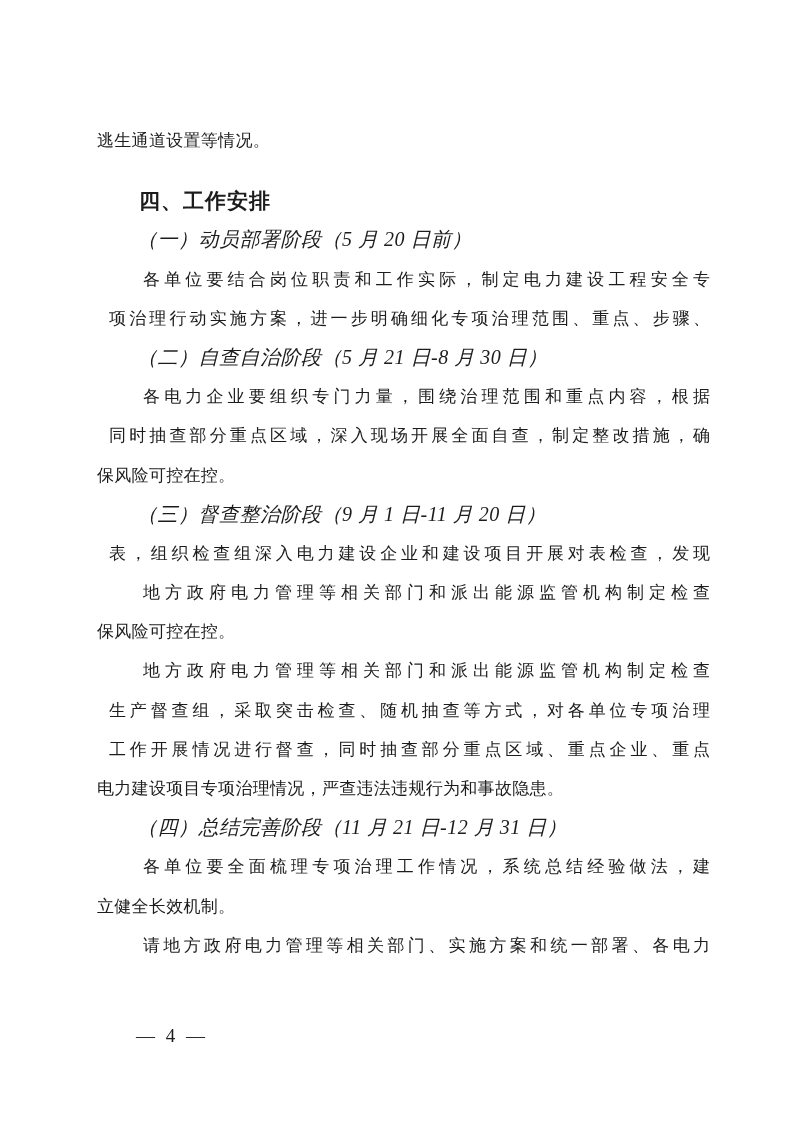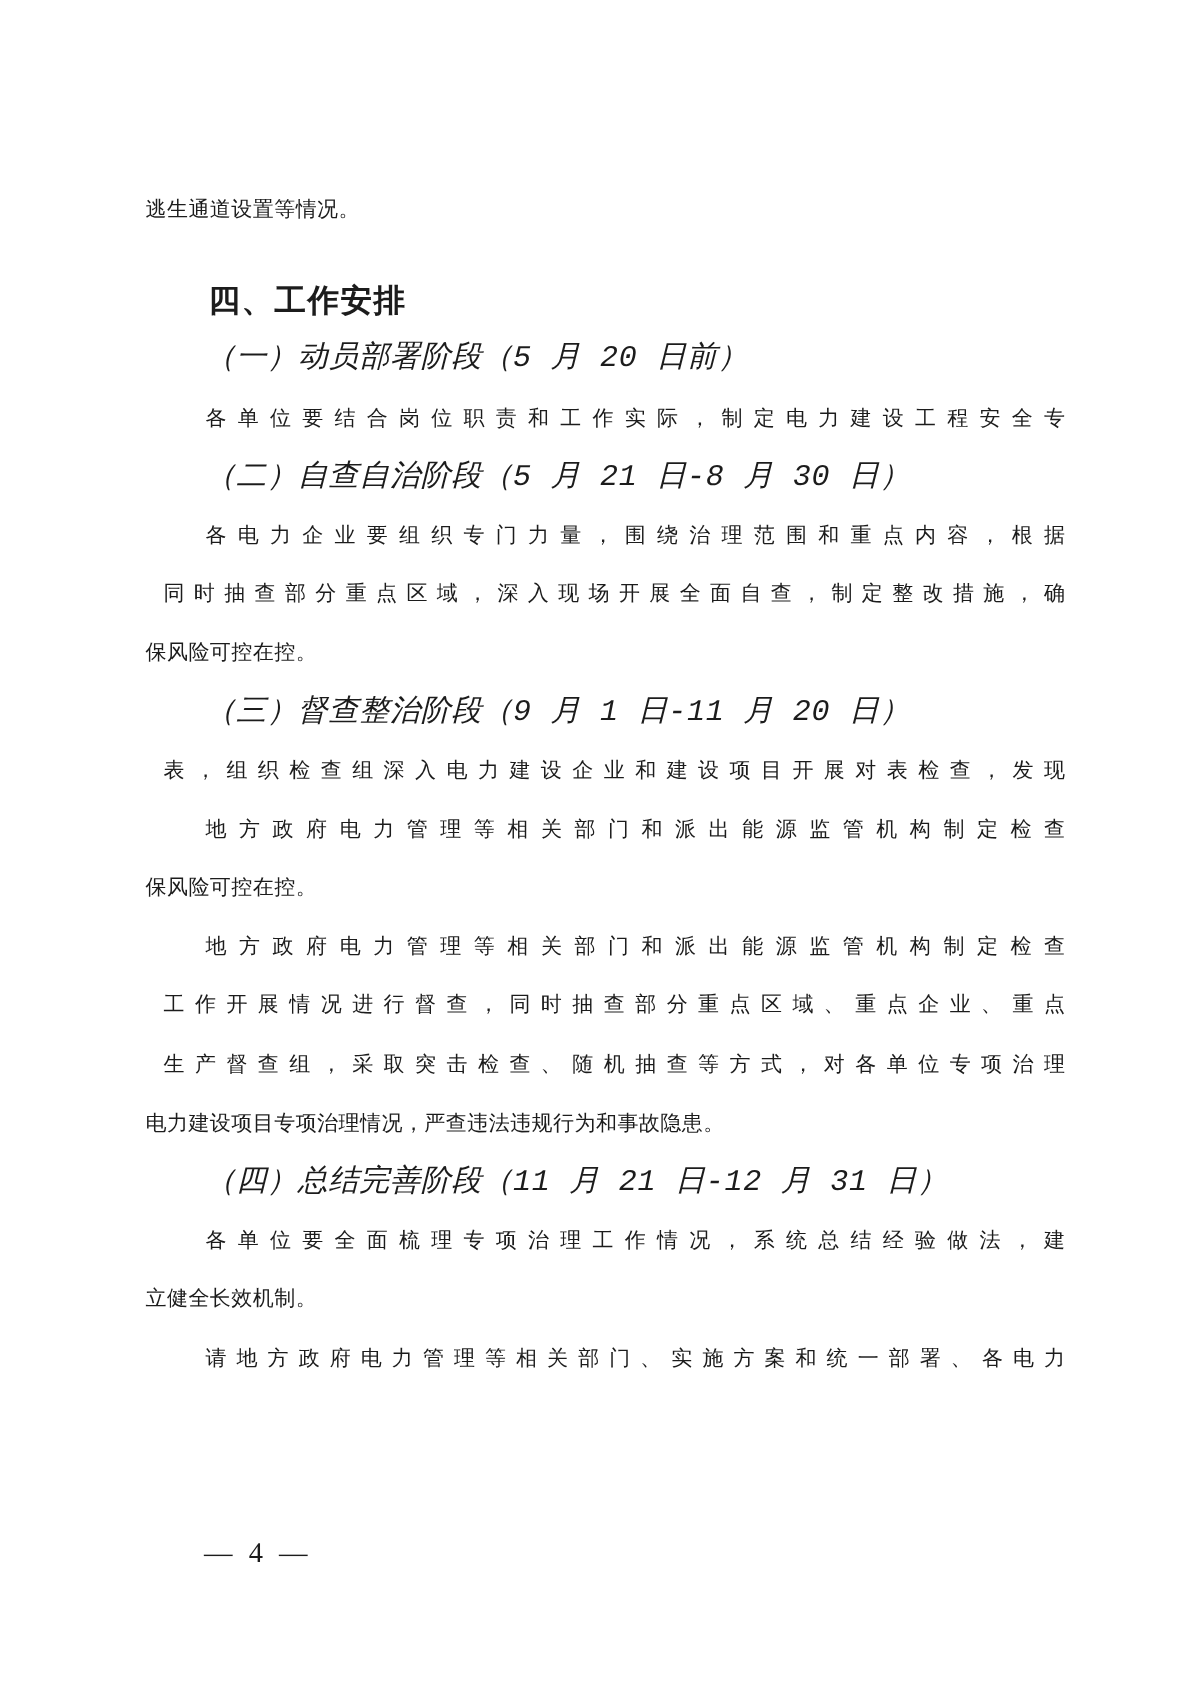--- a/index.html
+++ b/index.html
@@ -18,21 +18,21 @@
   }
   .content {
     position: absolute;
     left: 97px;
     top: 121px;
     width: 613px;
   }
   .line {
     height: 39.2px;
     line-height: 39.2px;
-    font-size: 14px;
+    font-size: 17px;
     letter-spacing: 0.3px;
     white-space: nowrap;
     text-align: left;
   }
   
   .fill {
     white-space: normal;
     text-align: justify;
     text-align-last: justify;
     text-justify: inter-character;
@@ -46,52 +46,52 @@
     font-family: "Liberation Sans", "DejaVu Sans", sans-serif;
     font-weight: 700;
     font-size: 21px;
     letter-spacing: 1px;
     margin-top: 21px;
   }
   .h-kai {
     font-style: italic;
     font-size: 20px;
     letter-spacing: 0.5px;
-    font-family: Liberation Mono, monospace;
   }
   .page-number {
     position: absolute;
     left: 136px;
     top: 1022px;
     font-size: 19px;
     letter-spacing: 3px;
     line-height: 28px;
     color: #1c1c1c;
   }
 </style>
 </head>
 <body>
 
 <div class="page">
   <div class="content">
     <div class="line">逃生通道设置等情况。</div>
     <div class="line h-hei indent">四、工作安排</div>
     <div class="line h-kai indent">（一）动员部署阶段（5 月 20 日前）</div>
     <div class="line indent fill">各单位要结合岗位职责和工作实际，制定电力建设工程安全专</div>
+    <div class="line fill">项治理行动实施方案，进一步明确细化专项治理范围、重点、步骤、</div>
     <div class="line h-kai indent">（二）自查自治阶段（5 月 21 日-8 月 30 日）</div>
     <div class="line indent fill">各电力企业要组织专门力量，围绕治理范围和重点内容，根据</div>
     <div class="line fill">同时抽查部分重点区域，深入现场开展全面自查，制定整改措施，确</div>
     <div class="line">保风险可控在控。</div>
     <div class="line h-kai indent">（三）督查整治阶段（9 月 1 日-11 月 20 日）</div>
     <div class="line fill">表，组织检查组深入电力建设企业和建设项目开展对表检查，发现</div>
     <div class="line indent fill">地方政府电力管理等相关部门和派出能源监管机构制定检查</div>
     <div class="line">保风险可控在控。</div>
     <div class="line indent fill">地方政府电力管理等相关部门和派出能源监管机构制定检查</div>
+    <div class="line fill">生产督查组，采取突击检查、随机抽查等方式，对各单位专项治理</div>
     <div class="line fill">工作开展情况进行督查，同时抽查部分重点区域、重点企业、重点</div>
-    <div class="line fill">生产督查组，采取突击检查、随机抽查等方式，对各单位专项治理</div>
     <div class="line">电力建设项目专项治理情况，严查违法违规行为和事故隐患。</div>
     <div class="line h-kai indent">（四）总结完善阶段（11 月 21 日-12 月 31 日）</div>
     <div class="line indent fill">各单位要全面梳理专项治理工作情况，系统总结经验做法，建</div>
     <div class="line">立健全长效机制。</div>
     <div class="line indent fill">请地方政府电力管理等相关部门、实施方案和统一部署、各电力</div>
   </div>
   <div class="page-number">— 4 —</div>
 </div>
 
 </body></html>

